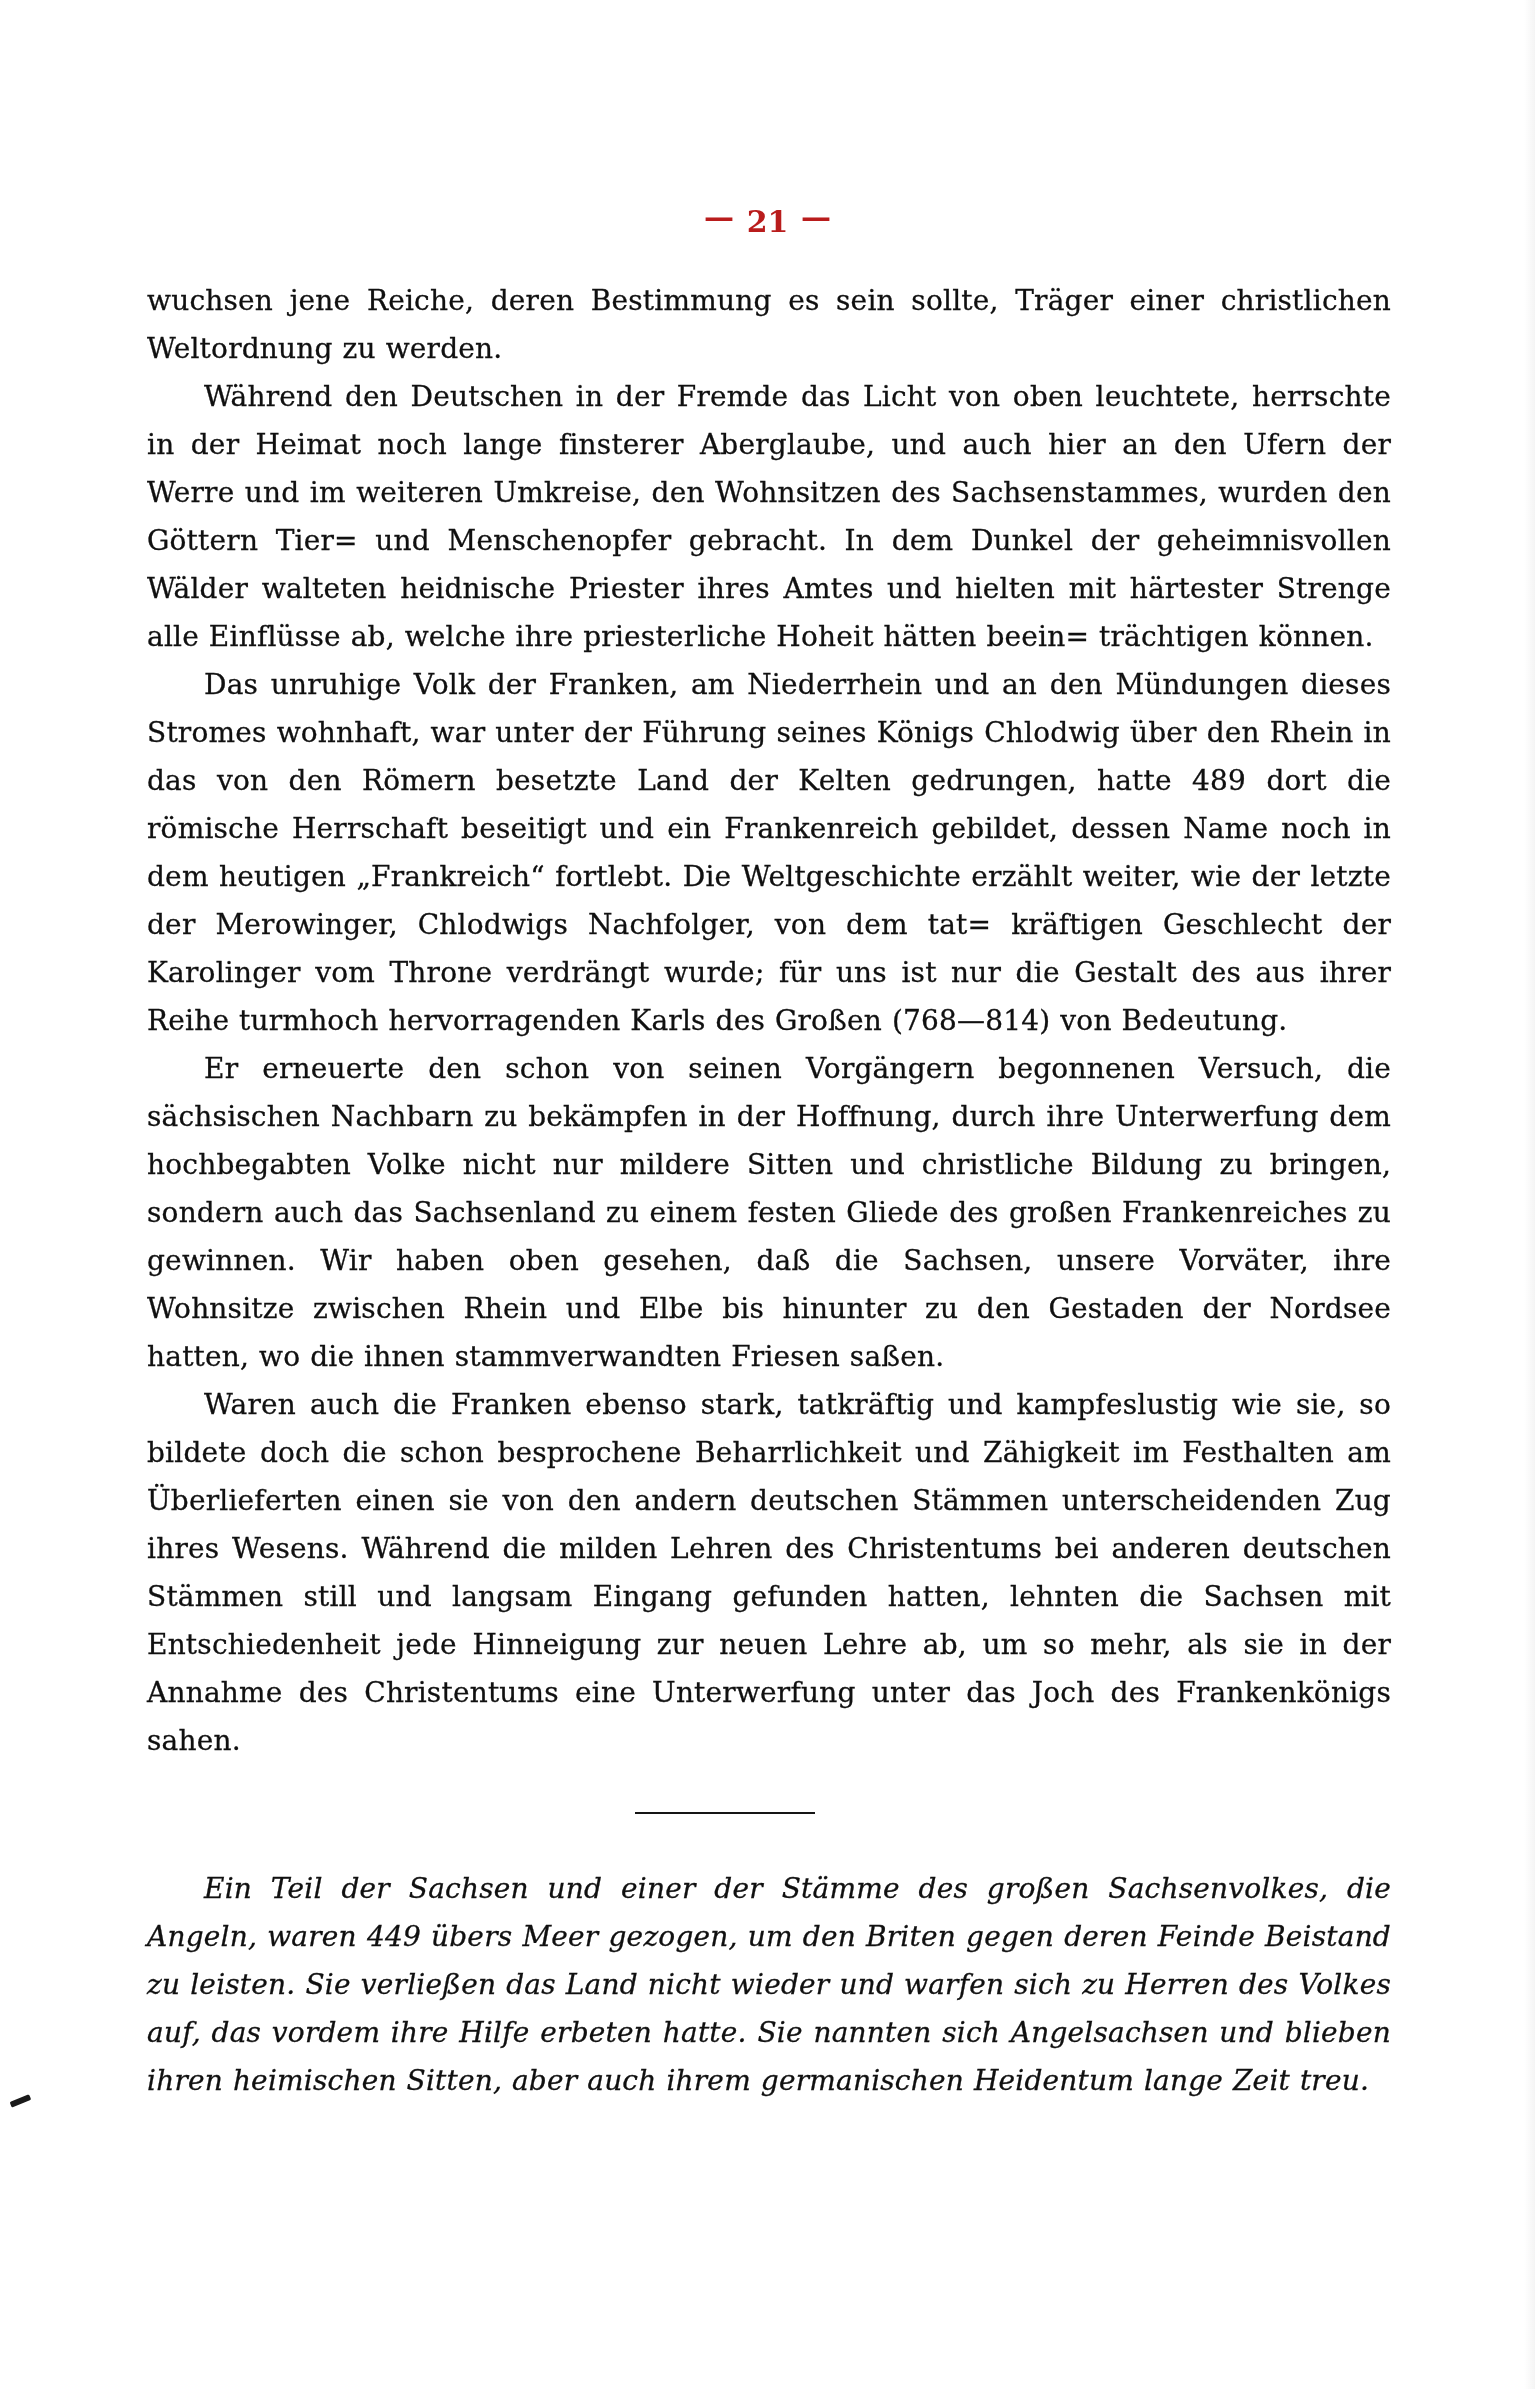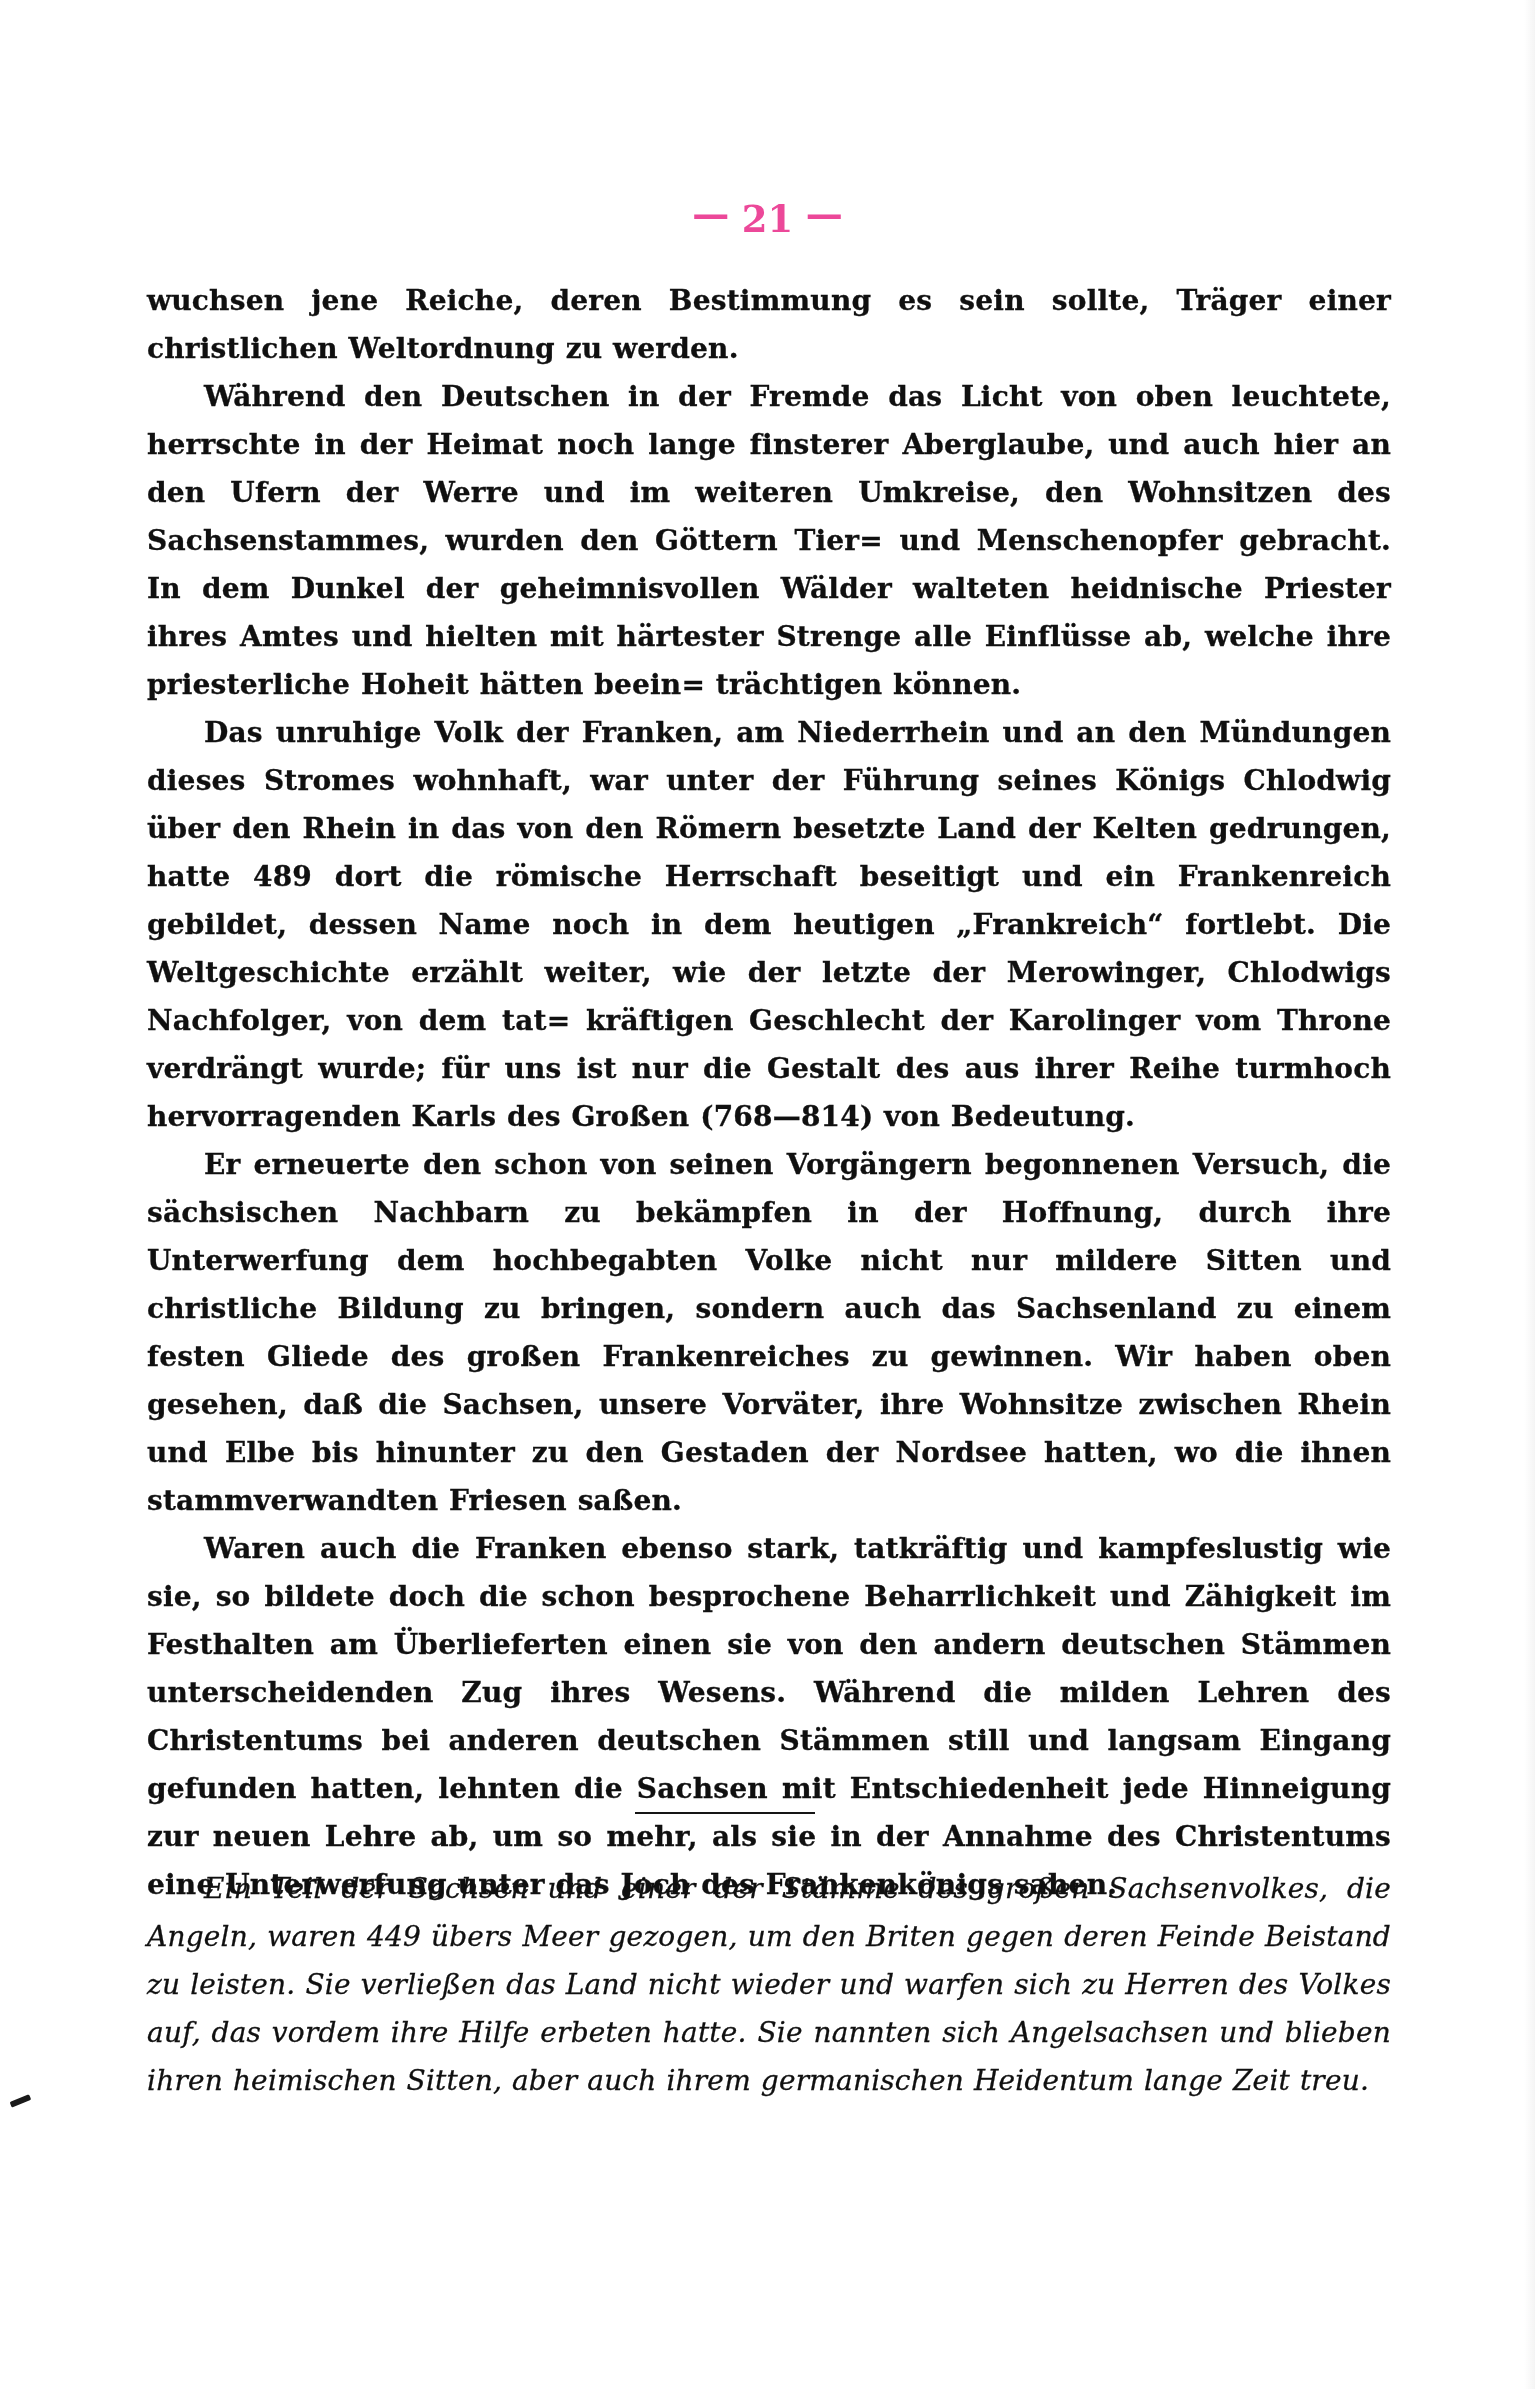--- a/index.html
+++ b/index.html
@@ -16,49 +16,48 @@
     width: 1535px;
     height: 2389px;
     background: #ffffff;
     overflow: hidden;
     margin: 0 auto;
   }
 
   
   .running-head {
     position: absolute;
-    top: 197px;
+    top: 204px;
     left: 0;
     width: 1535px;
     text-align: center;
     font-family: "DejaVu Serif", serif;
     font-weight: 700;
-    font-size: 37px;
+    font-size: 30px;
     letter-spacing: 4.7px;
-    color: #ec4899;
+    color: #b91c1c;
   }
   .running-head .dash {
     display: inline-block;
     transform: translateY(-4.7px);
     font-weight: 700;
     letter-spacing: 0;
   }
   .running-head .folio {
     display: inline-block;
     padding: 0 12.6px;
     letter-spacing: 0;
   }
 
   
   #textblock {
     position: absolute;
     top: 277px;
     left: 147px;
     width: 1244px;
-    font-weight: bold;
   }
 
   p.para {
     margin: 0;
     font-family: "DejaVu Serif", serif;
     font-size: 28px;
     line-height: 48px;
     text-align: justify;
     text-align-last: left;
     color: #101010;

